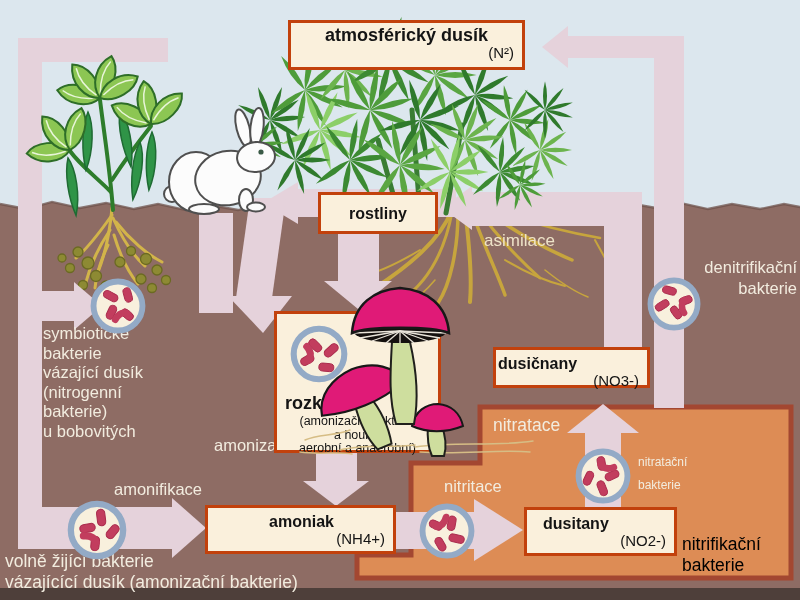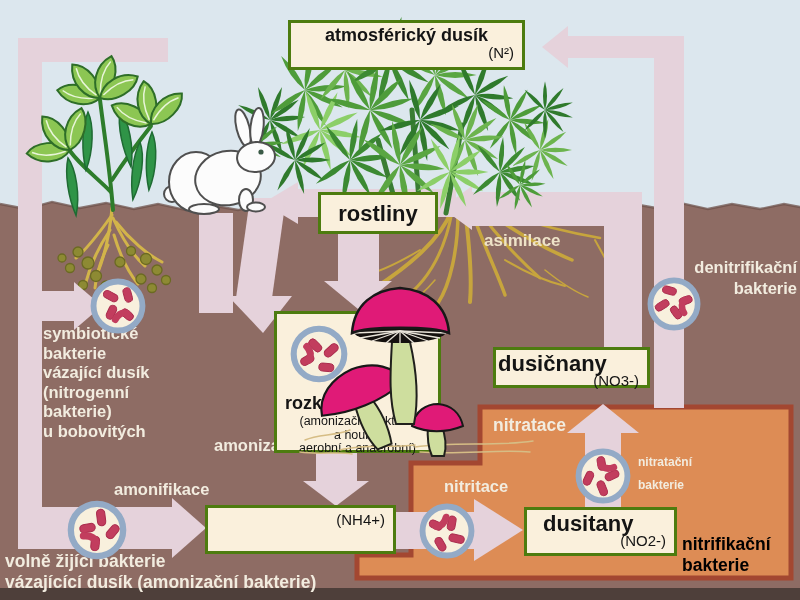--- a/index.html
+++ b/index.html
@@ -1,37 +1,37 @@
 <!DOCTYPE html>
 <html><head>
 <meta charset="utf-8">
 <style>
   html,body{margin:0;padding:0;background:#222;}
   #stage{position:relative;width:800px;height:600px;overflow:hidden;
          font-family:"Liberation Sans","DejaVu Sans",sans-serif;background:#dce7ee;}
   svg{display:block}
   .layer{position:absolute;left:0;top:0;}
   
-  .box{position:absolute;background:#faf0dc;border:3px solid #4d7c0f;box-sizing:border-box;
+  .box{position:absolute;background:#faf0dc;border:3px solid #c2410c;box-sizing:border-box;
        color:#141414;z-index:10;}
-  .box .t{font-weight:bold;font-size:22px;line-height:19px;}
+  .box .t{font-weight:bold;font-size:16px;line-height:19px;}
   .box .f{font-size:15px;line-height:16px;text-align:right;}
   #box-atm{left:288px;top:20px;width:237px;height:50px;padding:3px 8px 0 8px;}
   #box-atm .t{font-size:18px;text-align:center;}
   #box-rostliny{left:318px;top:192px;width:120px;height:42px;display:flex;align-items:center;justify-content:center;}
   #box-rozkladaci{left:274px;top:311px;width:167px;height:142px;}
   #box-rozkladaci .t{position:absolute;left:8px;top:80px;font-size:18px;}
   #box-rozkladaci .sub{position:absolute;left:0;top:101px;width:100%;text-align:center;
       font-size:12.5px;line-height:13.5px;white-space:pre-line;}
   #box-dusicnany{left:493px;top:347px;width:157px;height:41px;padding:4px 8px 0 2px;}
   #box-dusitany{left:524px;top:507px;width:153px;height:49px;padding:4px 8px 0 16px;}
   #box-amoniak{left:205px;top:505px;width:191px;height:49px;padding:4px 8px 0 10px;}
   #box-amoniak .t{text-align:center;}
   
-  .lbl{position:absolute;color:#f2ecdf;font-weight:bold;font-size:16.5px;line-height:19.5px;
+  .lbl{position:absolute;color:#f2ecdf;font-weight:normal;font-size:16.5px;line-height:19.5px;
        white-space:pre-line;z-index:8;}
   #lbl-asimilace{left:484px;top:231px;font-size:17px;color:#eee3c8;}
   #lbl-denitri{left:620px;top:257px;width:177px;text-align:right;line-height:21px;}
   #lbl-symbio{left:43px;top:324px;}
   #lbl-amonifikace{left:114px;top:480px;}
   #lbl-amonizace{left:214px;top:436px;}
   #lbl-volne{left:5px;top:551px;font-size:17.5px;line-height:20.5px;}
   #lbl-nitritace{left:444px;top:477px;}
   #lbl-nitritacni{left:369px;top:561px;font-size:17.5px;}
   #lbl-nitratace{left:493px;top:416px;font-size:17.5px;}
@@ -258,20 +258,21 @@
     <div class="t">dusičnany</div>
     <div class="f">(NO3-)</div>
   </div>
 
   <div class="box" id="box-dusitany">
     <div class="t">dusitany</div>
     <div class="f">(NO2-)</div>
   </div>
 
   <div class="box" id="box-amoniak">
+    <div class="t">amoniak</div>
     <div class="f">(NH4+)</div>
   </div>
 
   <div class="lbl" id="lbl-asimilace">asimilace</div>
   <div class="lbl" id="lbl-denitri">denitrifikační
 bakterie</div>
   <div class="lbl" id="lbl-symbio">symbiotické
 bakterie
 vázající dusík
 (nitrogenní

